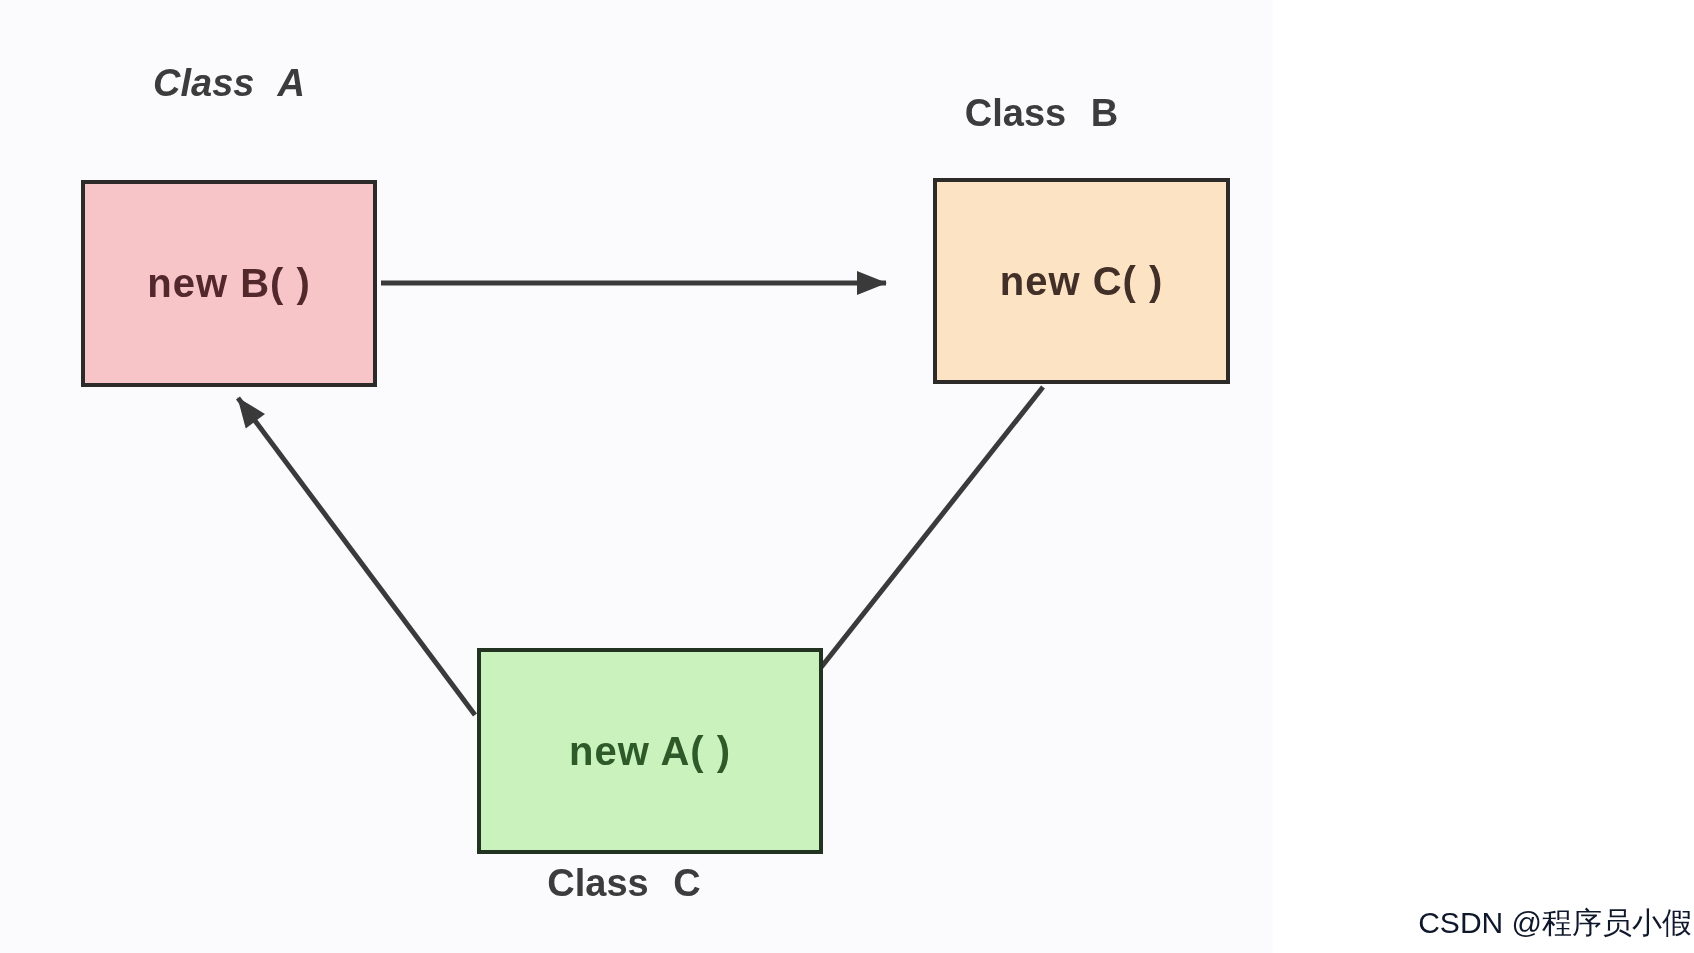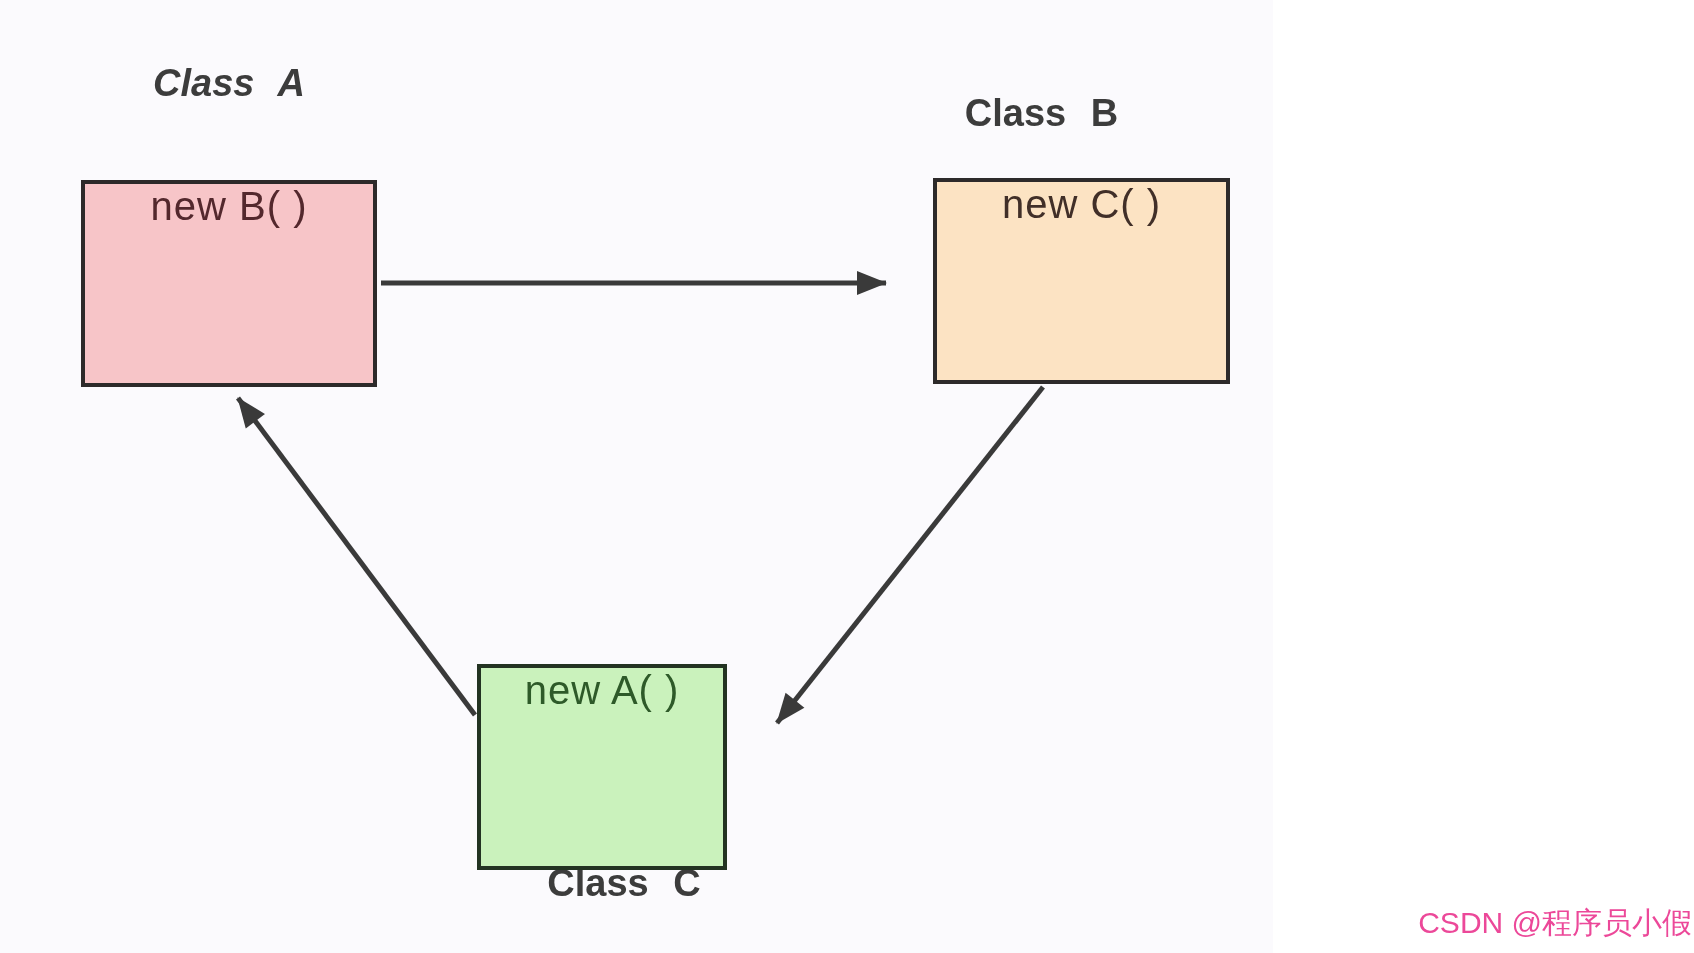--- a/index.html
+++ b/index.html
@@ -26,39 +26,40 @@
     position: absolute;
     left: 0; top: 0;
     width: 1694px;
     height: 953px;
     pointer-events: none;
   }
   .class-box {
     position: absolute;
     box-sizing: border-box;
     display: flex;
+    align-items: center;
     justify-content: center;
-    font-weight: 400;
+    font-weight: 700;
     font-size: 40px;
     letter-spacing: 1px;
   }
   .box-a {
     left: 81px; top: 180px; width: 296px; height: 207px;
     background: #f7c5c8;
     border: 4px solid #2d2a2a;
     color: #53282d;
   }
   .box-b {
     left: 933px; top: 178px; width: 297px; height: 206px;
     background: #fce3c3;
     border: 4px solid #2d2a2a;
     color: #412f28;
   }
   .box-c {
-    left: 477px; top: 664px; width: 250px; height: 206px;
+    left: 477px; top: 648px; width: 346px; height: 206px;
     background: #caf2bc;
     border: 4px solid #233322;
     color: #2e5a29;
   }
   .class-title {
     position: absolute;
     text-align: center;
     font-weight: 700;
     font-size: 38px;
     color: #3c3c3c;
@@ -66,21 +67,21 @@
   }
   .title-a { left: 81px;  top: 62px;  width: 296px; font-style: italic; }
   .title-b { left: 893px; top: 92px;  width: 297px; }
   .title-c { left: 477px; top: 862px; width: 294px; }
   .watermark {
     position: absolute;
     right: 2px;
     top: 903px;
     font-size: 30px;
     font-weight: 400;
-    color: #ec4899;
+    color: #0f172a;
     text-shadow: 1px 1px 0 #ffffff;
     white-space: nowrap;
   }
 </style>
 </head>
 <body>
 
 <div class="canvas">
 
   <div class="diagram-bg"></div>

